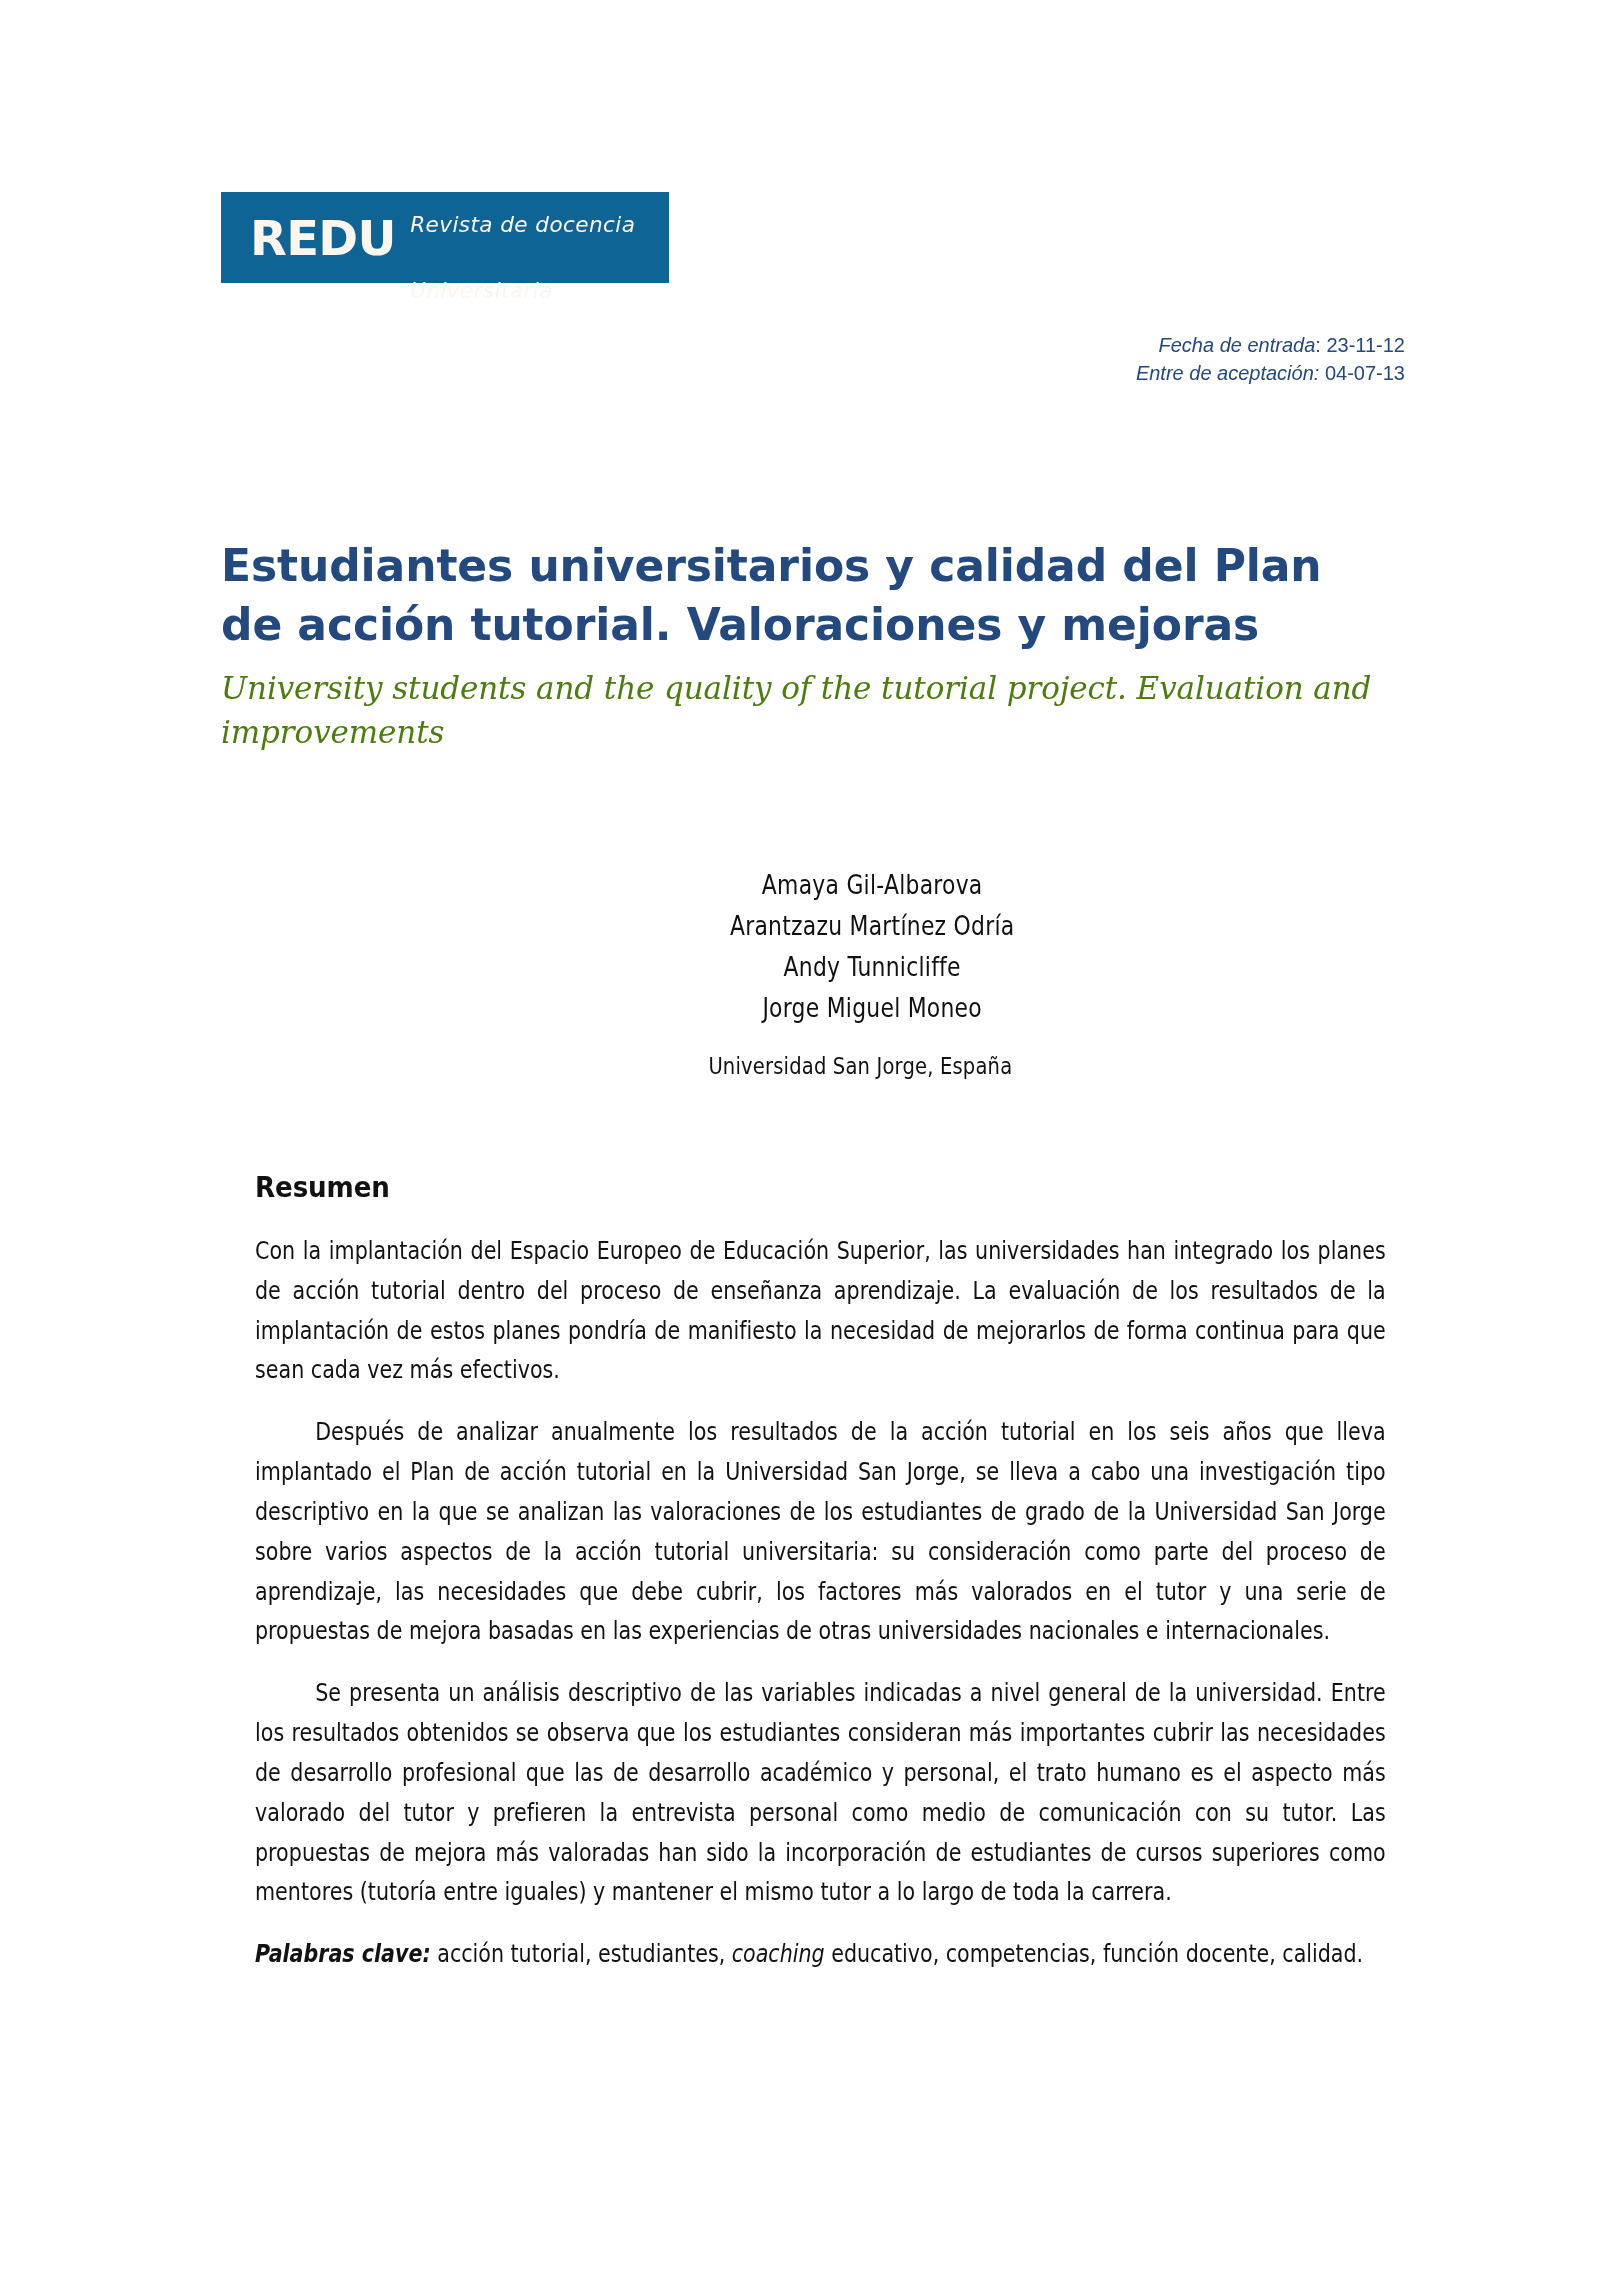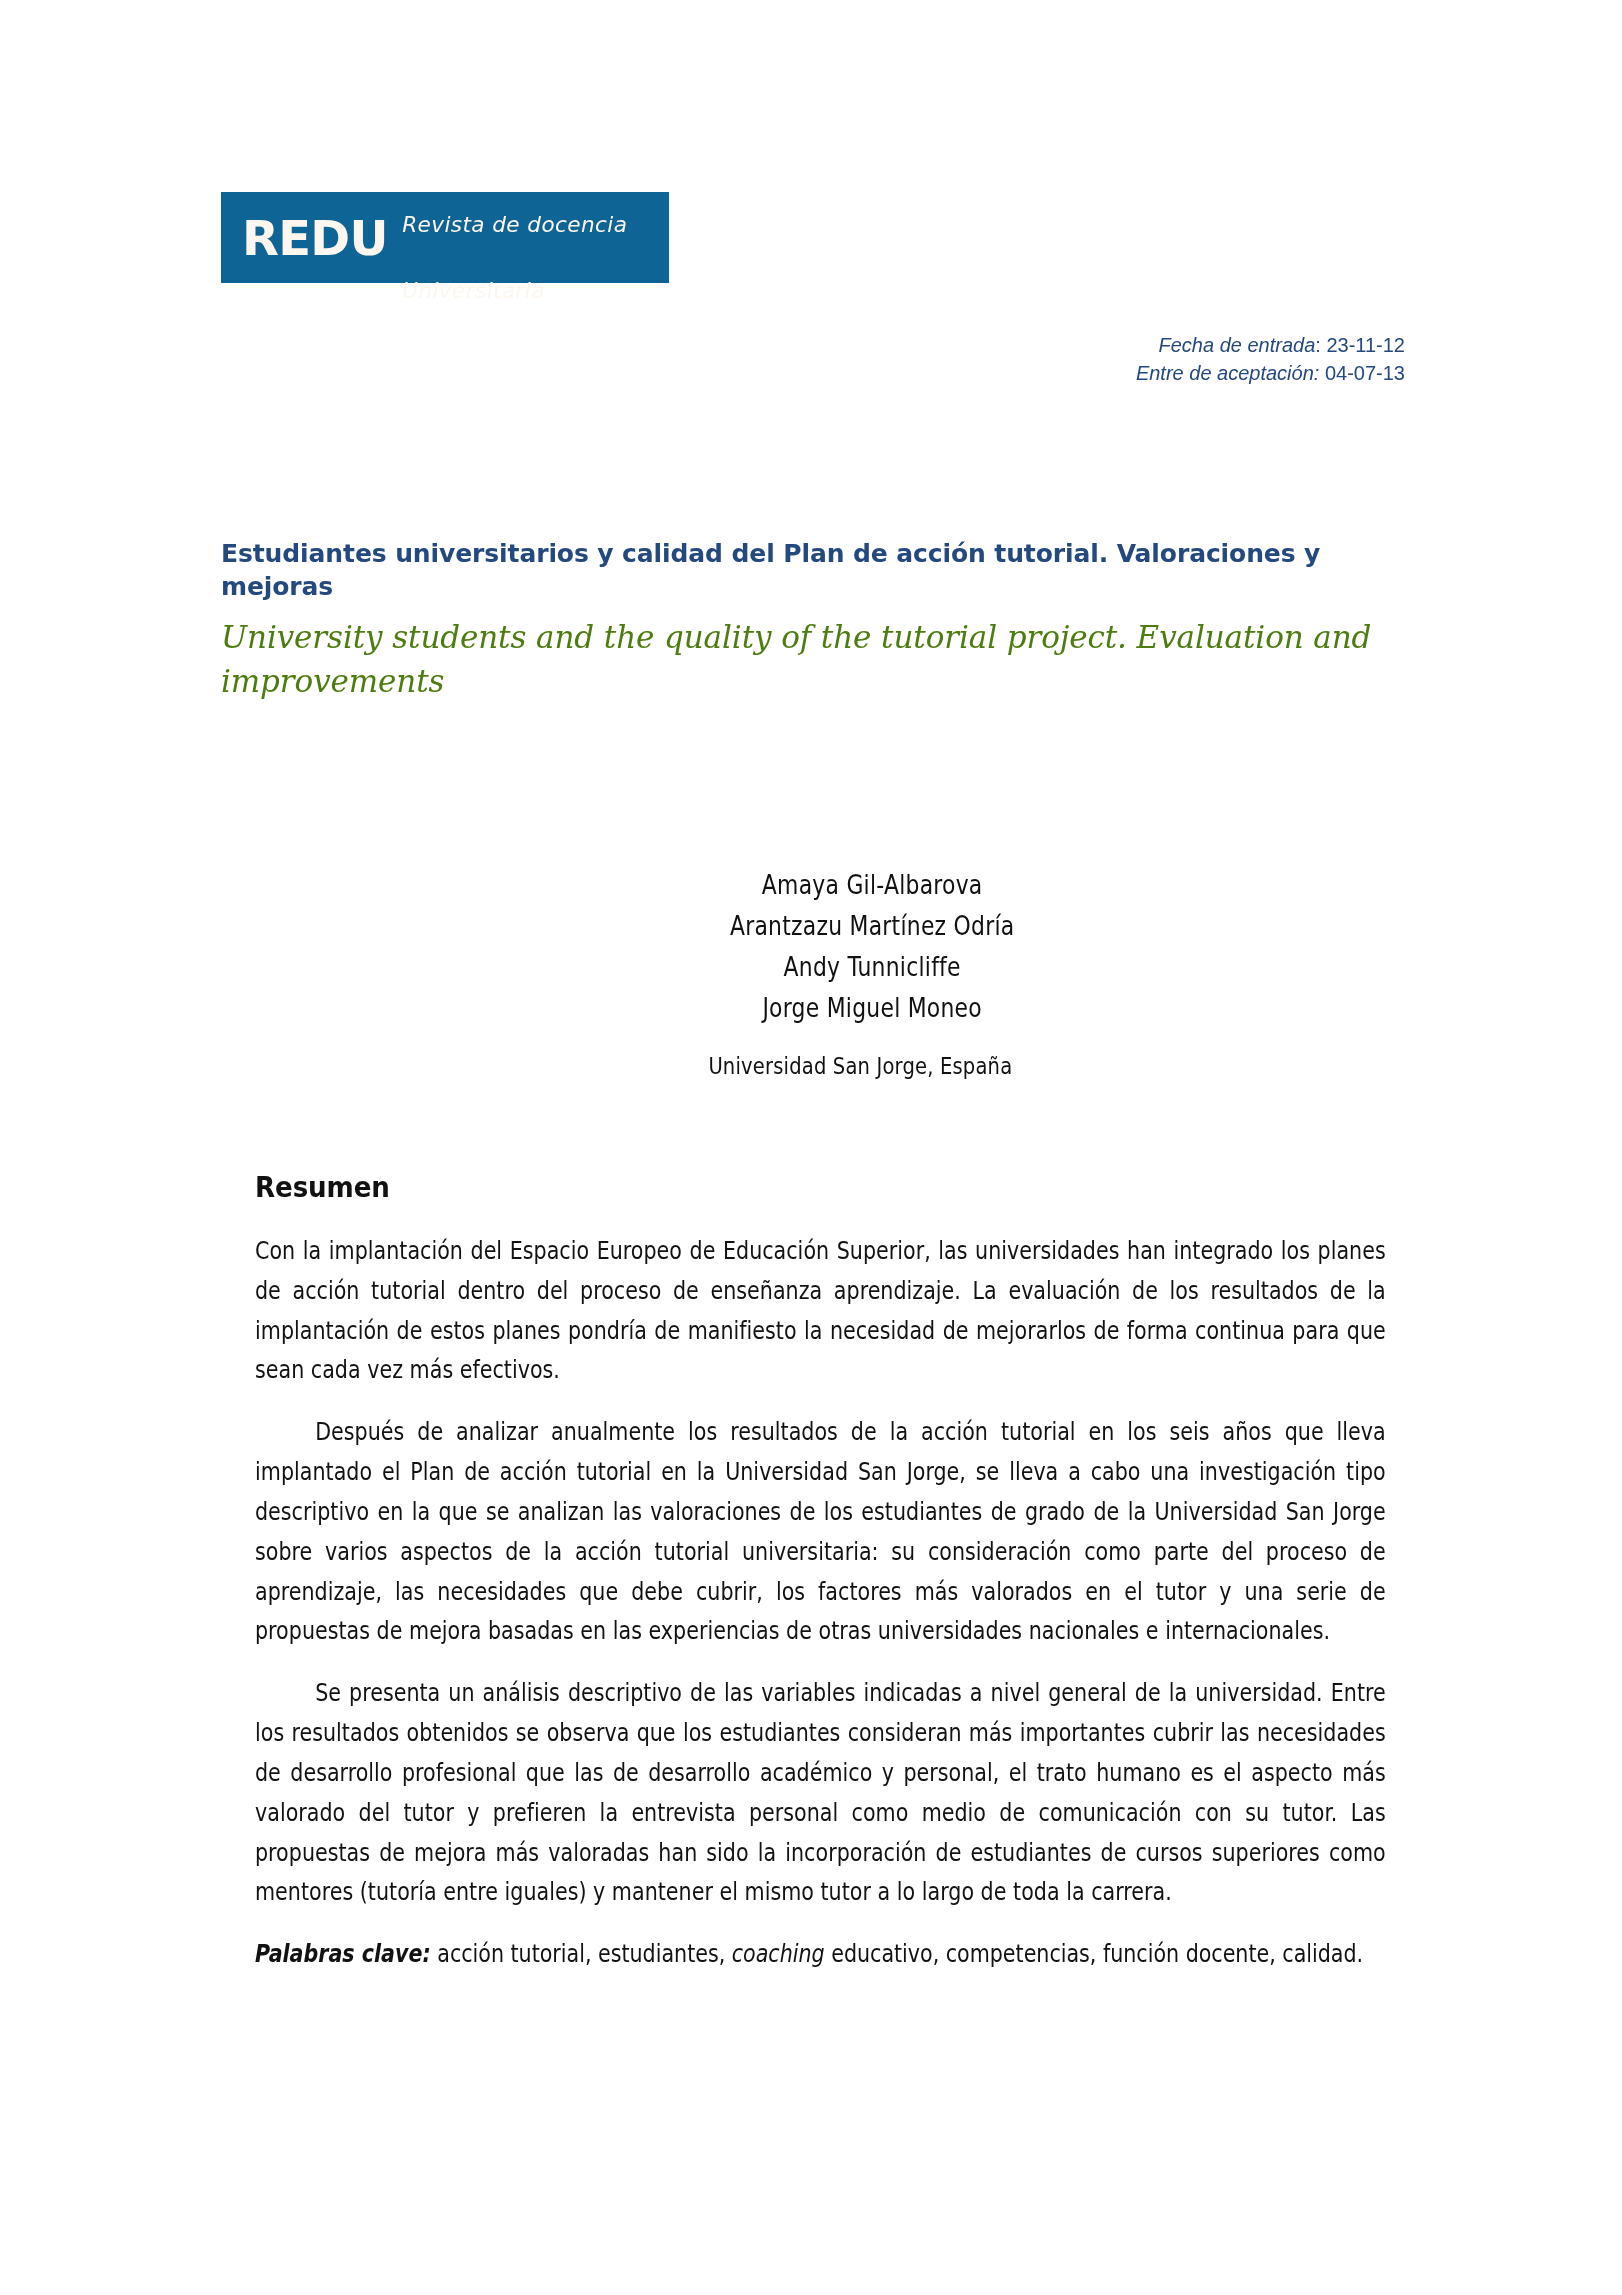--- a/index.html
+++ b/index.html
@@ -42,21 +42,21 @@
 
   .logo-box {
     position: absolute;
     left: 0;
     top: 0;
     width: 448px;
     height: 91px;
     background: #0E6494;
     display: flex;
     align-items: center;
-    padding-left: 21px;
+    padding-left: 29px;
     box-sizing: border-box;
   }
 
   .logo-redu {
     font-family: "DejaVu Sans", sans-serif;
     font-weight: bold;
     font-size: 48px;
     letter-spacing: -0.7px;
     color: #fdf6ef;
     line-height: 1;
@@ -105,21 +105,21 @@
   .title-block {
     position: absolute;
     left: 0;
     top: 537px;
     width: 1161px;
   }
 
   .title-es {
     font-family: "DejaVu Sans", sans-serif;
     font-weight: bold;
-    font-size: 25px;
+    font-size: 44px;
     line-height: 1.33;
     color: #24497E;
     letter-spacing: -0.1px;
     margin: 0;
   }
 
   .title-en {
     margin: 11.8px 0 0 0;
     font-family: "DejaVu Serif", serif;
     font-style: italic;

